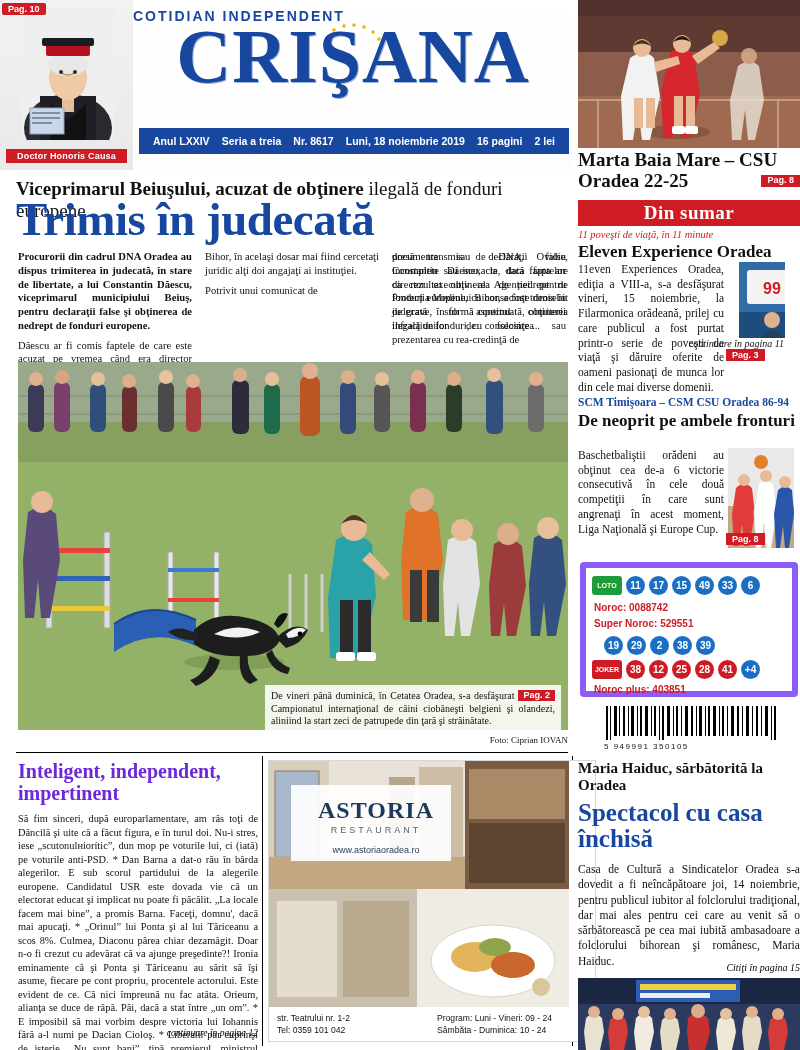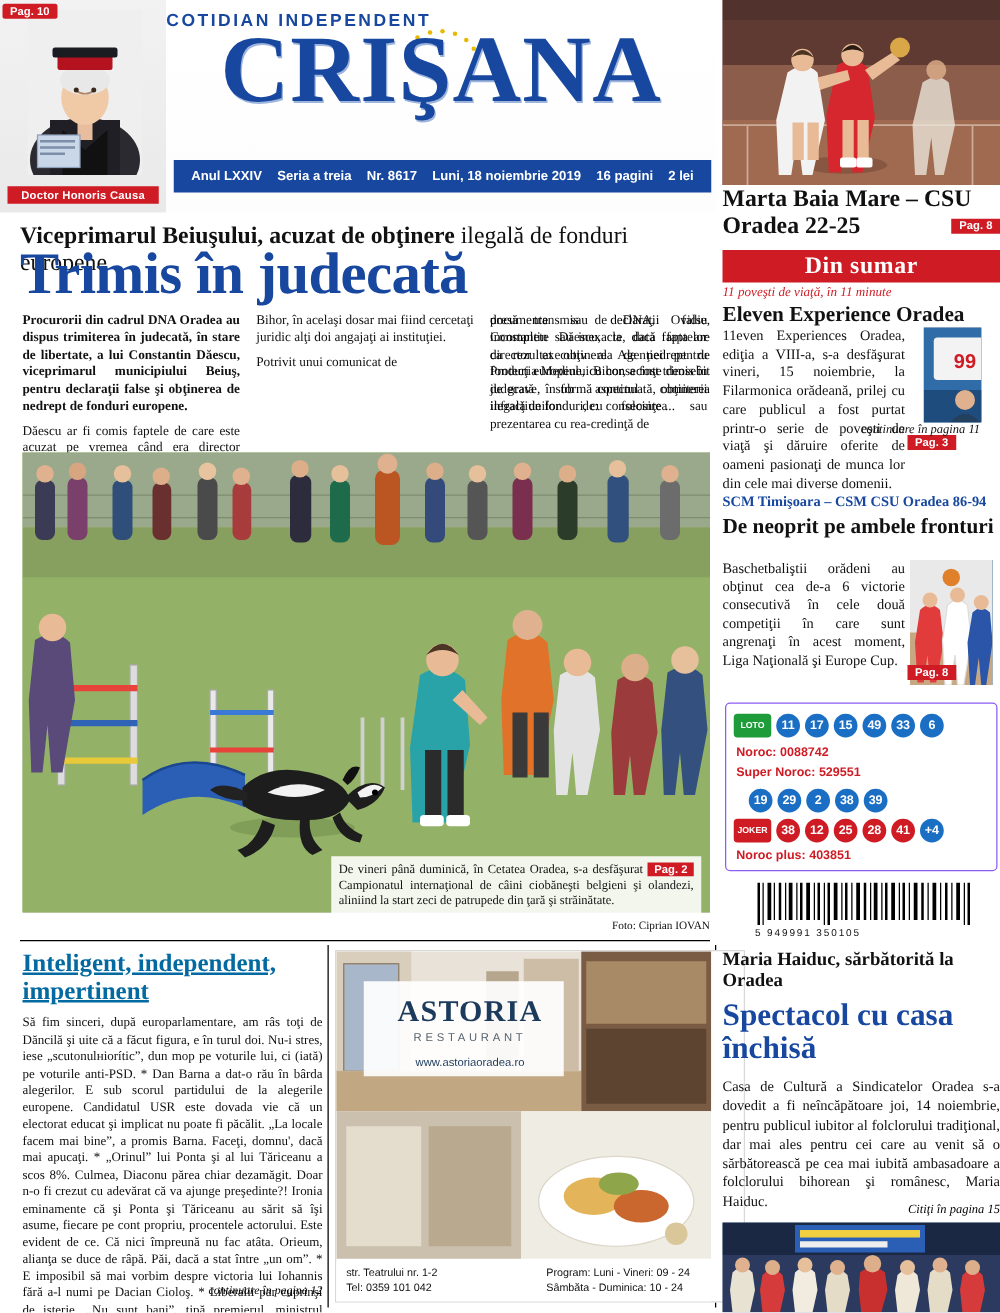--- a/index.html
+++ b/index.html
@@ -114,21 +114,21 @@
     background: #2b5d8a;
   }
   .sum-blue-title {
     position: absolute; left: 578px; width: 222px;
     color: #17479e; font-weight: bold; font-size: 11.5px;
   }
 
   
   .lotto {
     position: absolute; left: 580px; top: 562px; width: 218px; height: 135px;
-    border: 1px solid #8b5cf6; border-radius: 4px; background: #fff;
+    border: 6px solid #8b5cf6; border-radius: 4px; background: #fff;
   }
   .lotto-row { position: absolute; display: flex; align-items: center; gap: 4px; }
   .ball {
     width: 19px; height: 19px; border-radius: 50%;
     background: #1a6fc4; color: #fff;
     font-family: "Liberation Sans", sans-serif;
     font-size: 10px; font-weight: bold;
     display: flex; align-items: center; justify-content: center;
   }
   .ball.joker { background: #cf1b24; }
@@ -201,21 +201,21 @@
     text-align: right; font-size: 9px; color: #111;
   }
 
   
   .hr-bottom {
     position: absolute; left: 16px; top: 752px; width: 552px; height: 1px;
     background: #000;
   }
   .op-title {
     position: absolute; left: 18px; top: 760px; width: 240px;
-    font-size: 20px; font-weight: bold; color: #0369a1; line-height: 1.12; text-decoration: underline;
+    font-size: 20px; font-weight: bold; color: #6d28d9; line-height: 1.12;
   }
   .op-body {
     position: absolute; left: 18px; top: 812px; width: 240px;
     font-size: 10.4px; line-height: 1.3; text-align: justify; color: #111;
   }
   .op-cont {
     position: absolute; left: 18px; top: 1028px; width: 240px;
     text-align: right; font-style: italic; font-size: 9.5px;
   }
 

